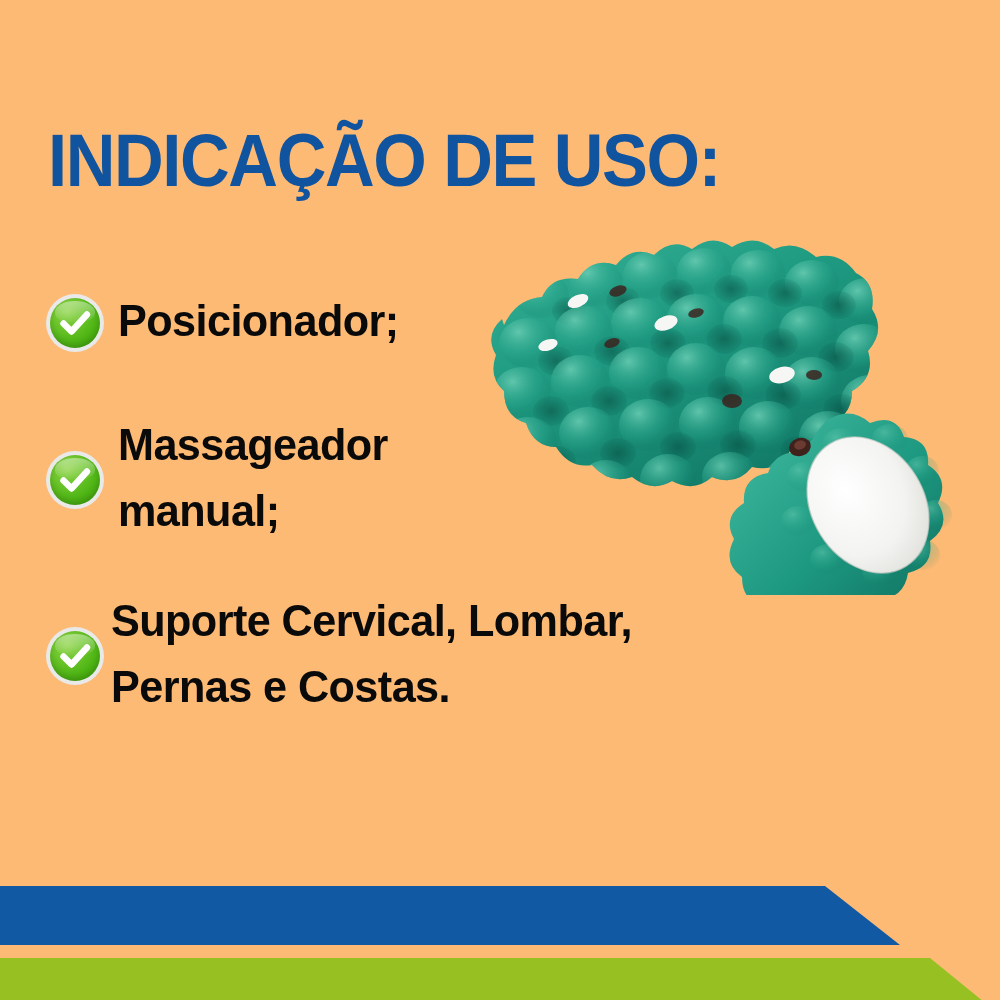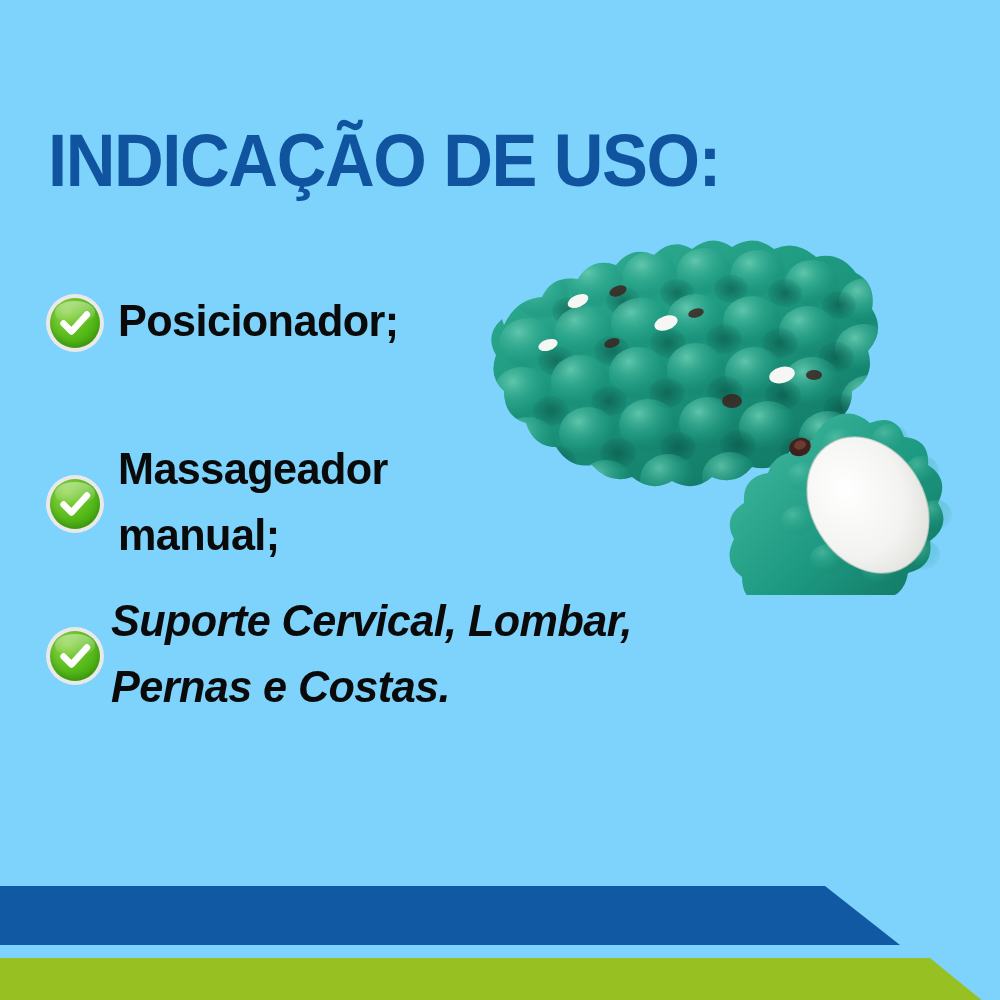--- a/index.html
+++ b/index.html
@@ -11,21 +11,21 @@
     width: 1000px;
     height: 1000px;
     background: #ffffff;
     font-family: "Liberation Sans", sans-serif;
     overflow: hidden;
   }
   #canvas {
     position: relative;
     width: 1000px;
     height: 1000px;
-    background: #7dd3fc;
+    background: #fdba74;
     overflow: hidden;
   }
 
   
   #page-title {
     position: absolute;
     left: 48px;
     top: 122px;
     font-family: "Liberation Sans", sans-serif;
     font-size: 74px;
@@ -44,22 +44,22 @@
     left: 46px;
     top: 288px;
     width: 720px;
   }
   .bullet-row {
     position: absolute;
     display: flex;
     align-items: center;
   }
   .bullet-row.row-0 { top: 0px;   left: 0px; }
-  .bullet-row.row-1 { top: 148px; left: 0px; }
-  .bullet-row.row-2 { top: 300px; left: 0px; font-style: italic; }
+  .bullet-row.row-1 { top: 124px; left: 0px; }
+  .bullet-row.row-2 { top: 300px; left: 0px; }
 
   .check-icon {
     position: relative;
     flex: 0 0 auto;
     width: 58px;
     height: 58px;
     margin-top: 4px;
   }
   .check-icon .ring {
     position: absolute;

